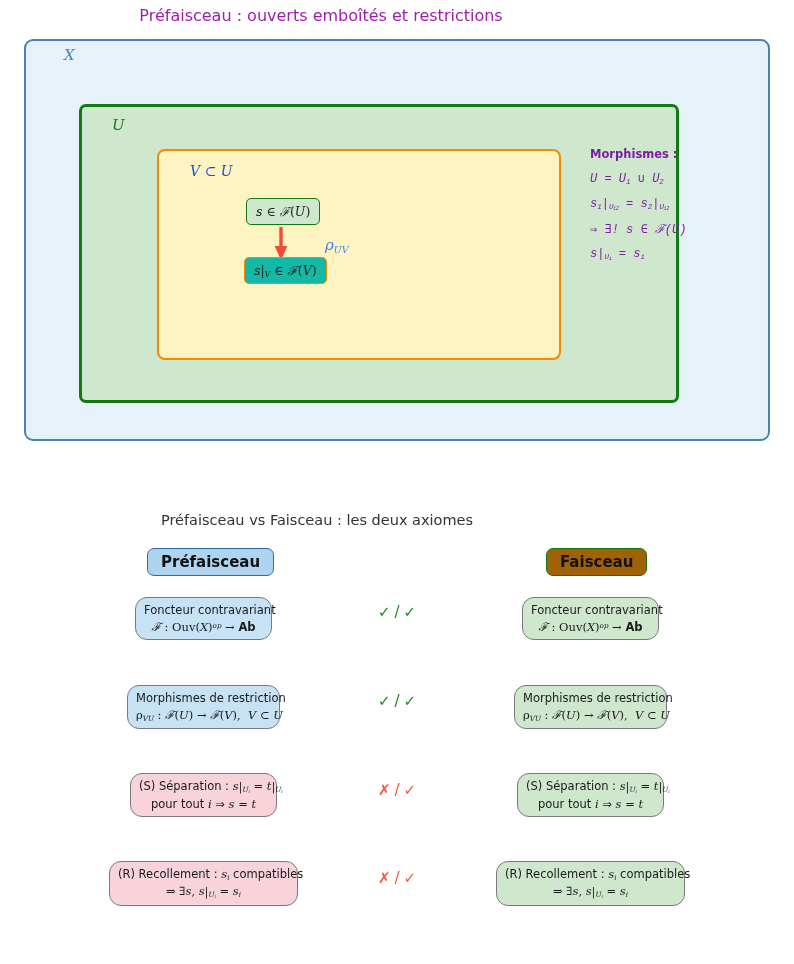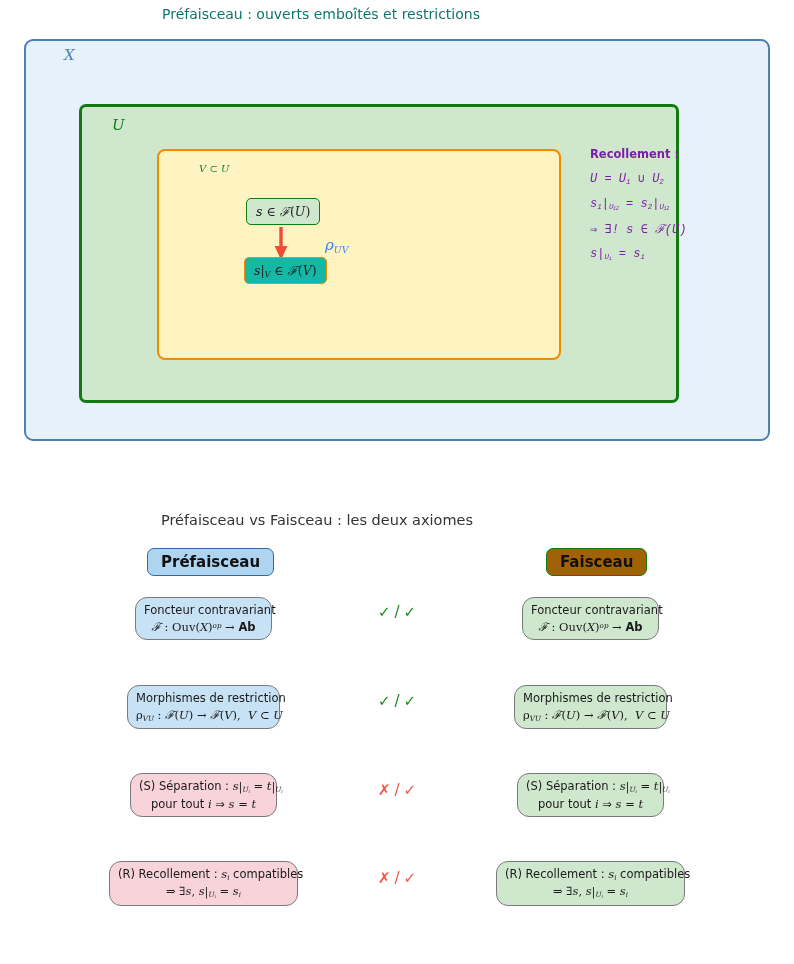--- a/index.html
+++ b/index.html
@@ -21,22 +21,22 @@
   .math { font-family: "DejaVu Serif", serif; font-style: italic; }
   .upr { font-style: normal; }
   sub, sup { font-size: 0.62em; font-style: italic; }
   sub { vertical-align: -0.28em; }
   sup { vertical-align: 0.45em; }
 
   
   #fig1-title {
     top: 6px; left: 0; width: 642px;
     text-align: center;
-    font-size: 14px;
-    color: #0f766e;
+    font-size: 16px;
+    color: #a21caf;
   }
 
   #box-x {
     left: 24px; top: 39px;
     width: 746px; height: 402px;
     background: #e7f1f9;
     border: 2.2px solid #4a82b4;
     border-radius: 9px;
     box-sizing: border-box;
   }
@@ -62,23 +62,23 @@
 
   #box-v {
     left: 157px; top: 149px;
     width: 404px; height: 211px;
     background: #fdf4c2;
     border: 2.6px solid #f08c00;
     border-radius: 8px;
     box-sizing: border-box;
   }
   #label-v {
-    left: 199px; top: 163px;
-    font-size: 10px;
-    color: #15803d;
+    left: 190px; top: 163px;
+    font-size: 14px;
+    color: #1d4ed8;
   }
 
   .sec-box {
     border-radius: 5px;
     box-sizing: border-box;
     text-align: center;
     font-size: 12.5px;
     padding: 4px 9px;
     white-space: nowrap;
   }
@@ -207,21 +207,21 @@
   <line x1="9" y1="1" x2="9" y2="22" stroke="#ef4b35" stroke-width="3.4"></line>
   <polygon points="9,34 2.6,20 15.4,20" fill="#ef4b35"></polygon>
 </svg>
 <div class="abs math" id="label-rho">ρ<sub>UV</sub></div>
 
 <div class="abs sec-box math" id="sec-sv">
   <span class="math upr"><i>s</i>|<sub>V</sub> ∈ <i>ℱ</i>(<i>V</i>)</span>
 </div>
 
 <div class="abs" id="recollement">
-  <span class="rec-title">Recollement :</span>
+  <span class="rec-title">Morphismes :</span>
   <span class="rec-line"><i>U</i> = <i>U</i><sub>1</sub> ∪ <i>U</i><sub>2</sub></span>
   <span class="rec-line"><i>s</i><sub>1</sub>|<sub><i>U</i><sub>12</sub></sub> = <i>s</i><sub>2</sub>|<sub><i>U</i><sub>12</sub></sub></span>
   <span class="rec-line">⇒ ∃! <i>s</i> ∈ <i>ℱ</i>(<i>U</i>)</span>
   <span class="rec-line"><i>s</i>|<sub><i>U<sub>i</sub></i></sub> = <i>s<sub>i</sub></i></span>
 </div>
 
 <div class="abs" id="fig2-title">Préfaisceau vs Faisceau : les deux axiomes</div>
 
 <div class="abs col-header" id="hdr-pre">Préfaisceau</div>
 <div class="abs col-header" id="hdr-fais">Faisceau</div>

